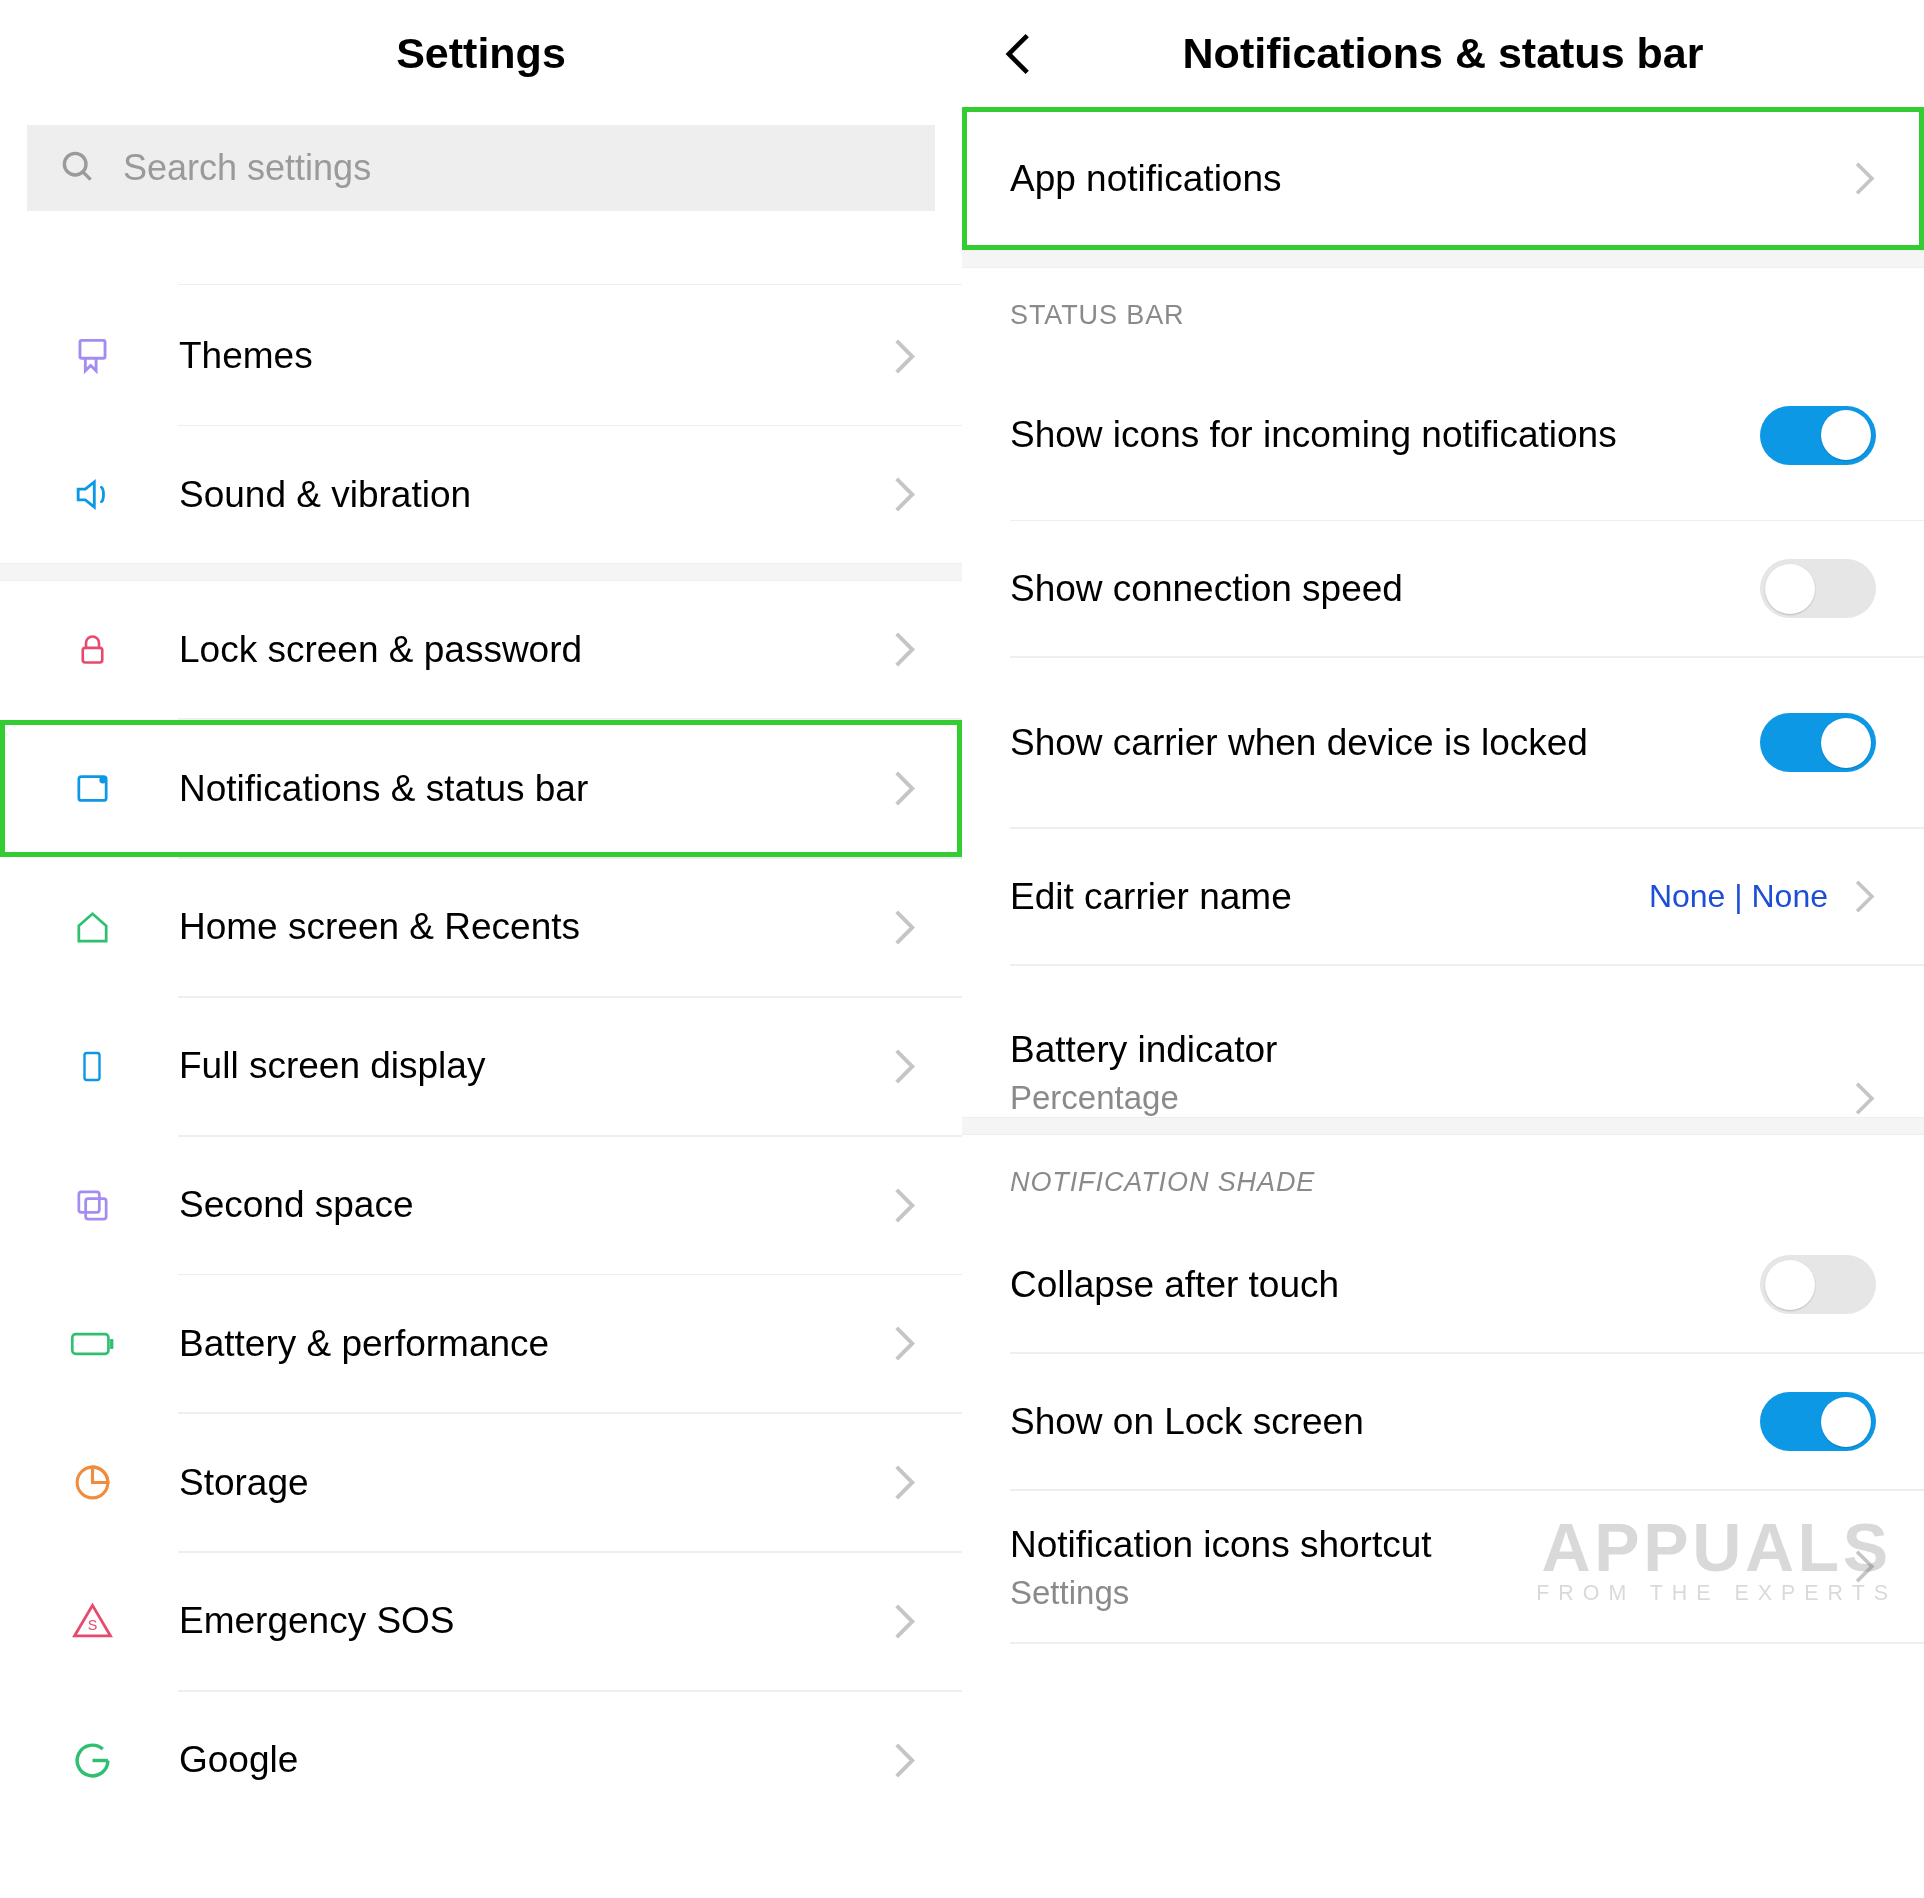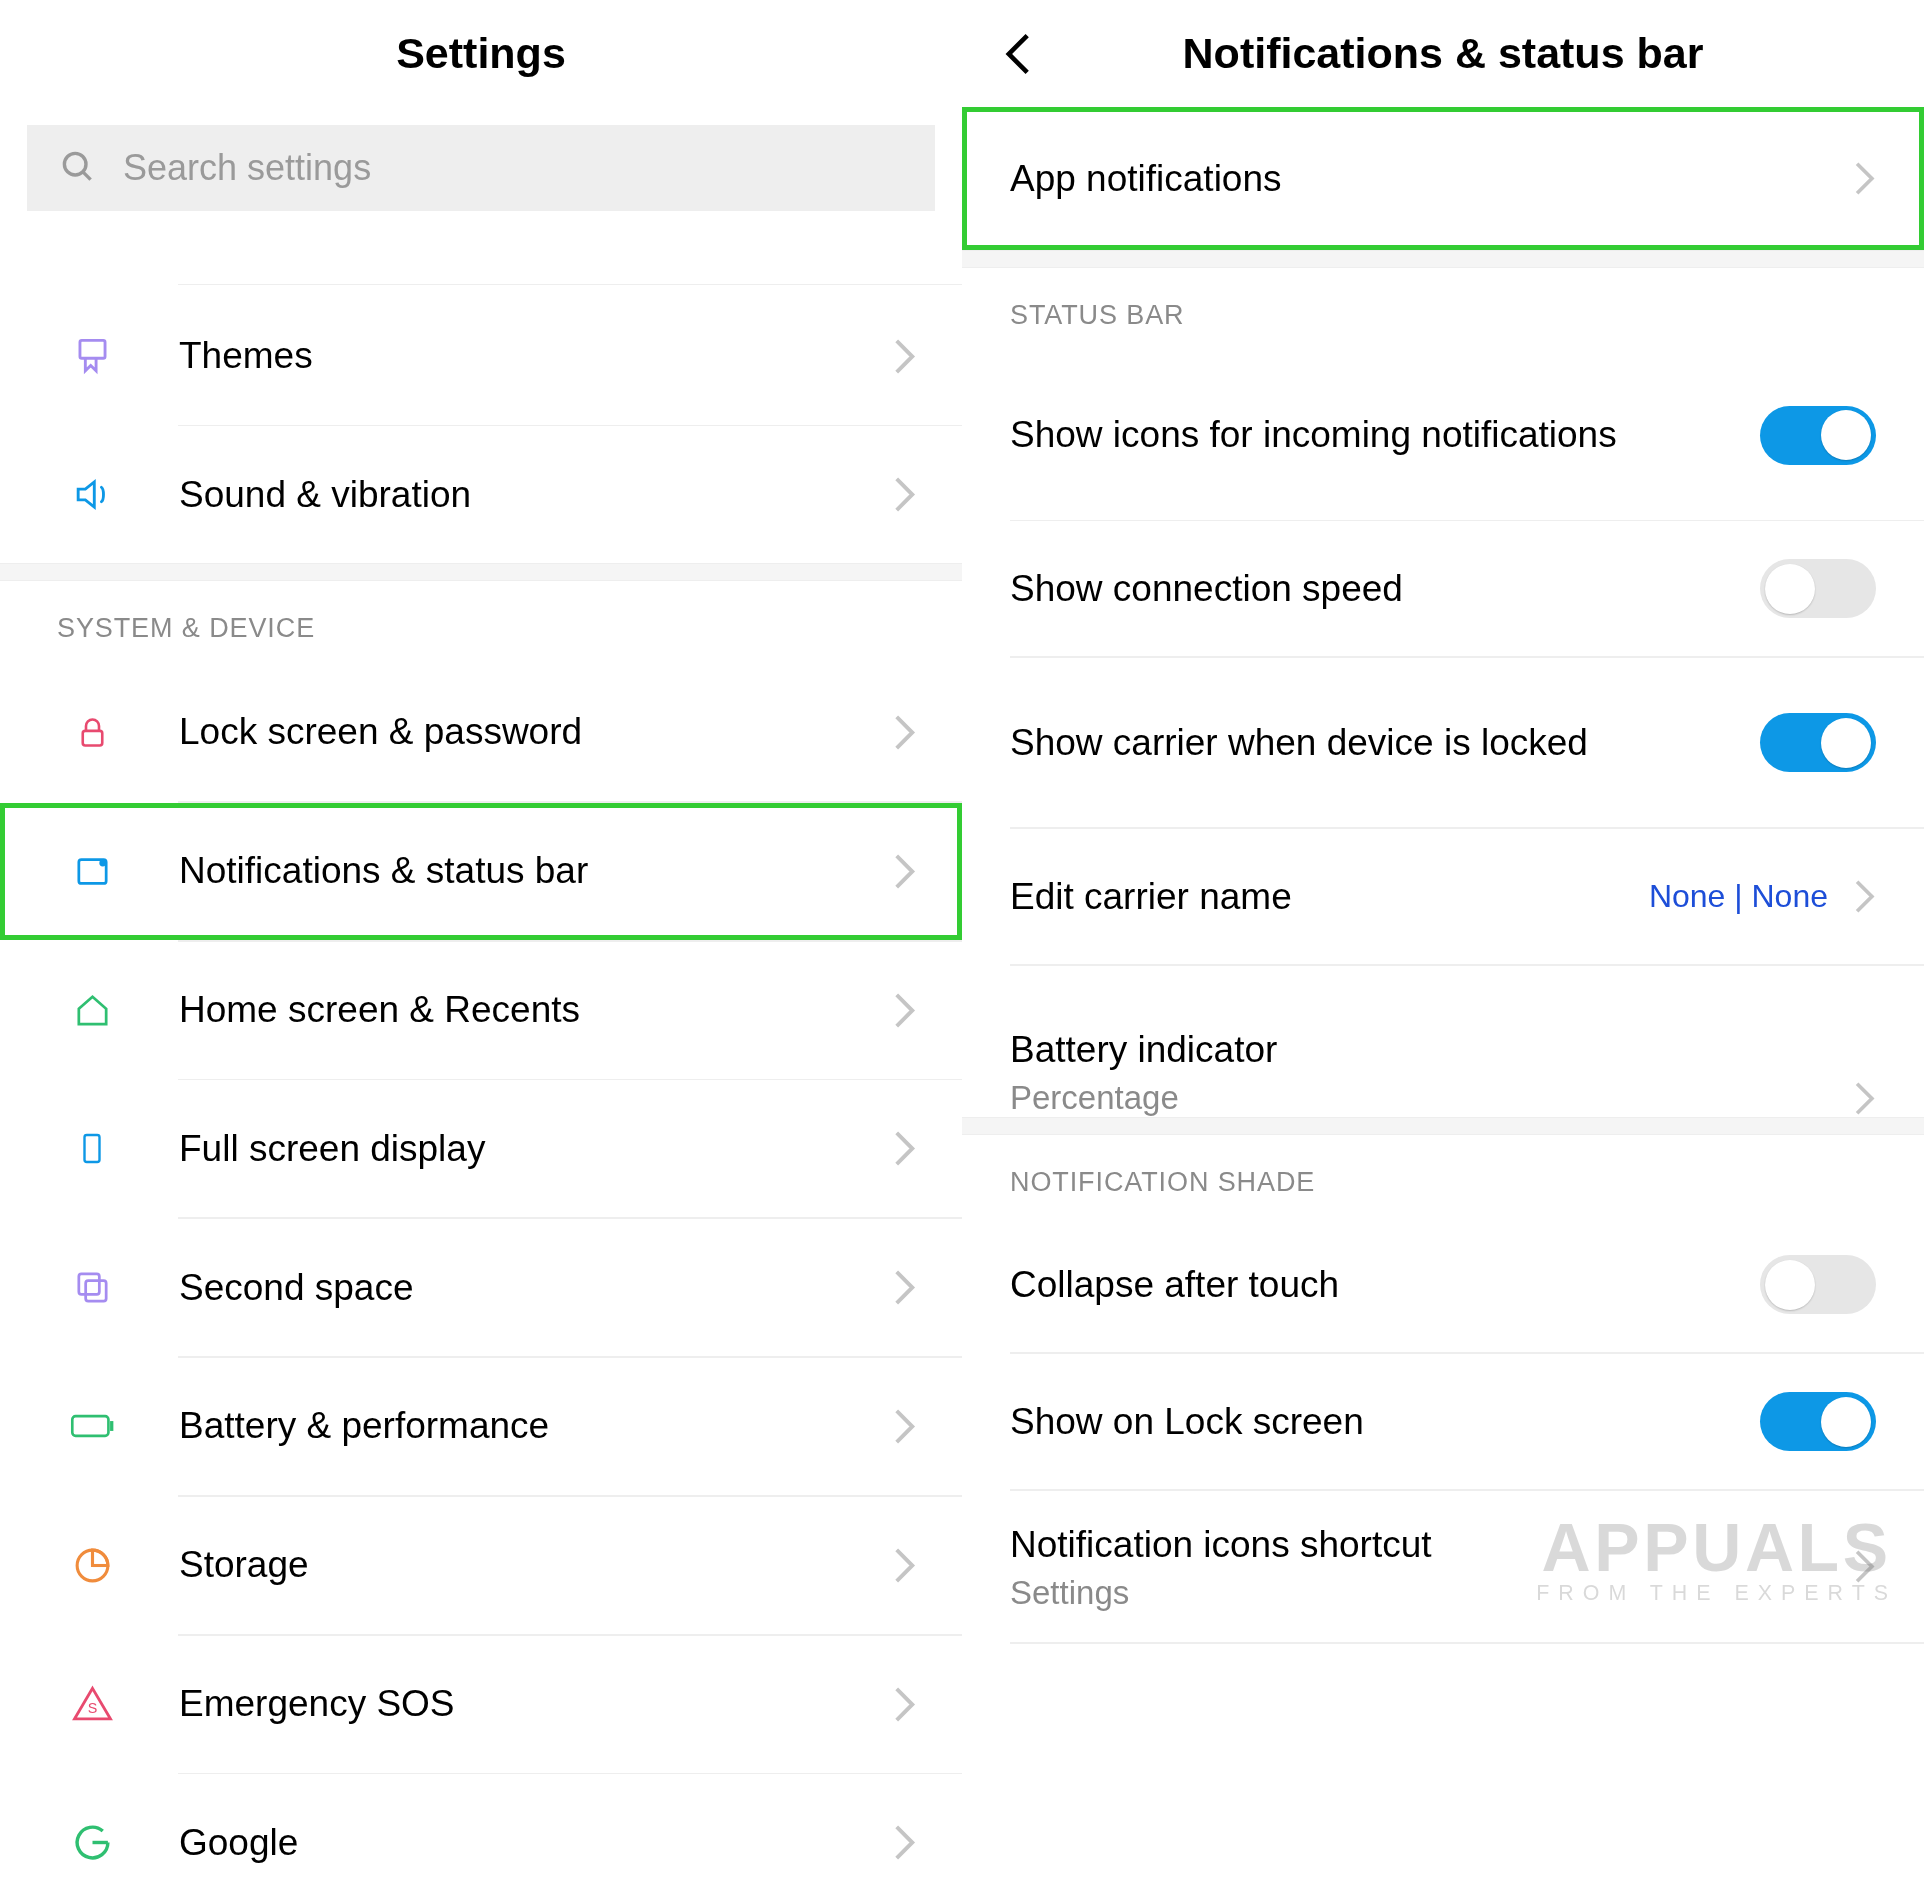--- a/index.html
+++ b/index.html
@@ -226,21 +226,20 @@
     </span>
     <span class="label">Sound &amp; vibration</span>
     <span class="chevron">
       <svg width="25" height="39" viewBox="0 0 12 20" fill="none" stroke="#c5c5c5" stroke-width="2">
           <polyline points="2,2 10,10 2,18"></polyline>
         </svg>
     </span>
   </div>
 
   <div class="section-gap"></div>
-  <div class="section-header">SYSTEM &amp; DEVICE</div>
 
   <div class="row">
     <span class="icon-slot">
       <svg width="39" height="39" viewBox="0 0 24 24" fill="none" stroke="#e84a6f" stroke-width="1.6">
           <rect x="6" y="11" width="12" height="9" rx="1.5"></rect>
           <path d="M8 11V8a4 4 0 0 1 8 0v3"></path>
         </svg>
     </span>
     <span class="label">Lock screen &amp; password</span>
     <span class="chevron">
@@ -442,21 +441,21 @@
       <span class="r-sub">Percentage</span>
     </div>
     <span class="chevron">
       <svg width="23" height="37" viewBox="0 0 12 20" fill="none" stroke="#c5c5c5" stroke-width="2">
           <polyline points="2,2 10,10 2,18"></polyline>
         </svg>
     </span>
   </div>
 
   <div class="section-gap"></div>
-  <div class="section-header" style="padding-left:48px;">NOTIFICATION SHADE</div>
+  <div class="section-header" style="padding-left:48px;font-style:italic;">NOTIFICATION SHADE</div>
 
   <div class="r-row">
     <span class="r-label">Collapse after touch</span>
     <span class="toggle off">
         <span class="knob"></span>
       </span>
   </div>
   <div class="r-divider"></div>
 
   <div class="r-row">

